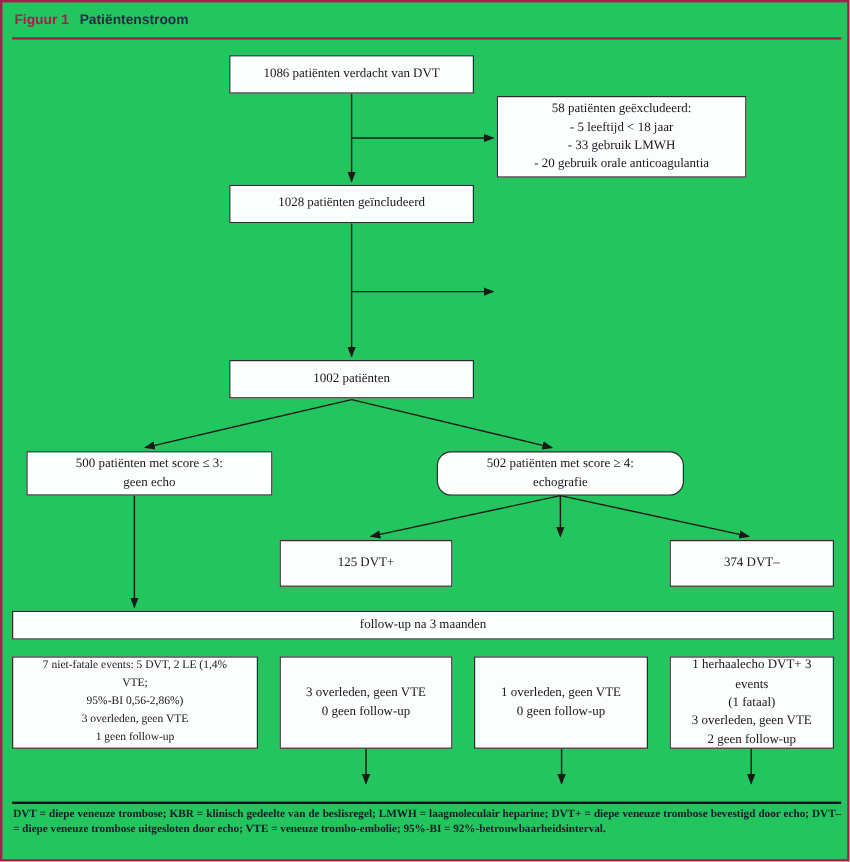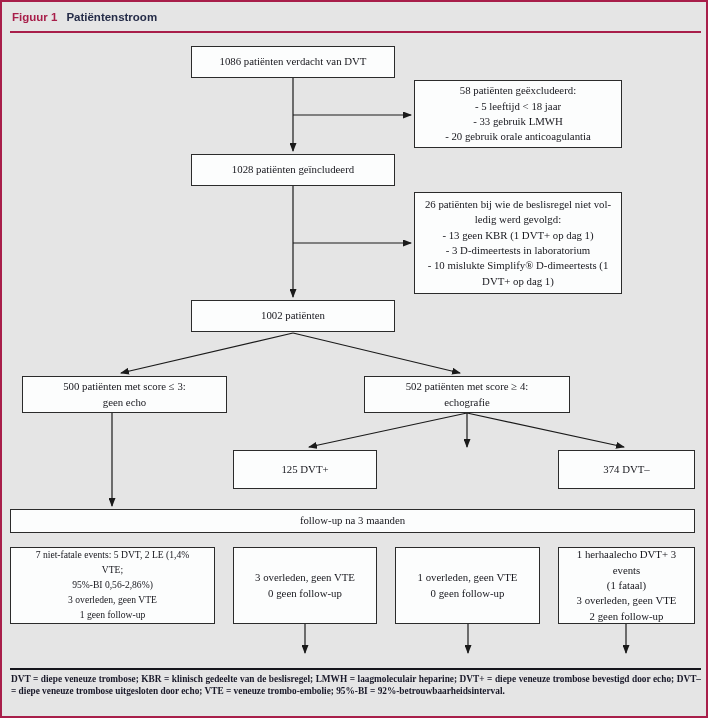--- a/index.html
+++ b/index.html
@@ -1,21 +1,21 @@
 <!DOCTYPE html>
 <html><head>
 <meta charset="utf-8">
 <style>
   html, body { margin: 0; padding: 0; background: #ffffff; }
   .page {
     position: relative;
     width: 708px;
     height: 718px;
     box-sizing: border-box;
-    background: #e5e5e5;
+    background: #22c55e;
     border: 2px solid #a81e4a;
     font-family: "Liberation Serif", serif;
     overflow: hidden;
   }
   .header {
     position: absolute;
     left: 10px; top: 9px;
     font-family: "Liberation Sans", sans-serif;
     font-size: 11.5px;
     color: #222a45;
@@ -93,33 +93,27 @@
 
   <div class="node" style="left:189px; top:44px; width:204px; height:32px;">1086 patiënten verdacht van DVT</div>
 
   <div class="node" style="left:412px; top:78px; width:208px; height:68px;">58 patiënten geëxcludeerd:
 - 5 leeftijd &lt; 18 jaar
 - 33 gebruik LMWH
 - 20 gebruik orale anticoagulantia</div>
 
   <div class="node" style="left:189px; top:152px; width:204px; height:32px;">1028 patiënten geïncludeerd</div>
 
-  <div class="node" style="left:412px; top:190px; width:208px; height:102px;">26 patiënten bij wie de beslisregel niet vol-
-ledig werd gevolgd:
-- 13 geen KBR (1 DVT+ op dag 1)
-- 3 D-dimeertests in laboratorium
-- 10 mislukte Simplify® D-dimeertests (1
-DVT+ op dag 1)</div>
 
   <div class="node" style="left:189px; top:298px; width:204px; height:32px;">1002 patiënten</div>
 
   <div class="node" style="left:20px; top:374px; width:205px; height:37px;">500 patiënten met score ≤ 3:
 geen echo</div>
 
-  <div class="node" style="left:362px; top:374px; width:206px; height:37px;">502 patiënten met score ≥ 4:
+  <div class="node" style="left:362px; top:374px; width:206px; height:37px;border-radius:12px;">502 patiënten met score ≥ 4:
 echografie</div>
 
   <div class="node" style="left:231px; top:448px; width:144px; height:39px;">125 DVT+</div>
 
 
   <div class="node" style="left:556px; top:448px; width:137px; height:39px;">374 DVT–</div>
 
   <div class="node" style="left:8px; top:507px; width:685px; height:24px;">follow-up na 3 maanden</div>
 
   <div class="node dense" style="left:8px; top:545px; width:205px; height:77px;">7 niet-fatale events: 5 DVT, 2 LE (1,4% VTE;

